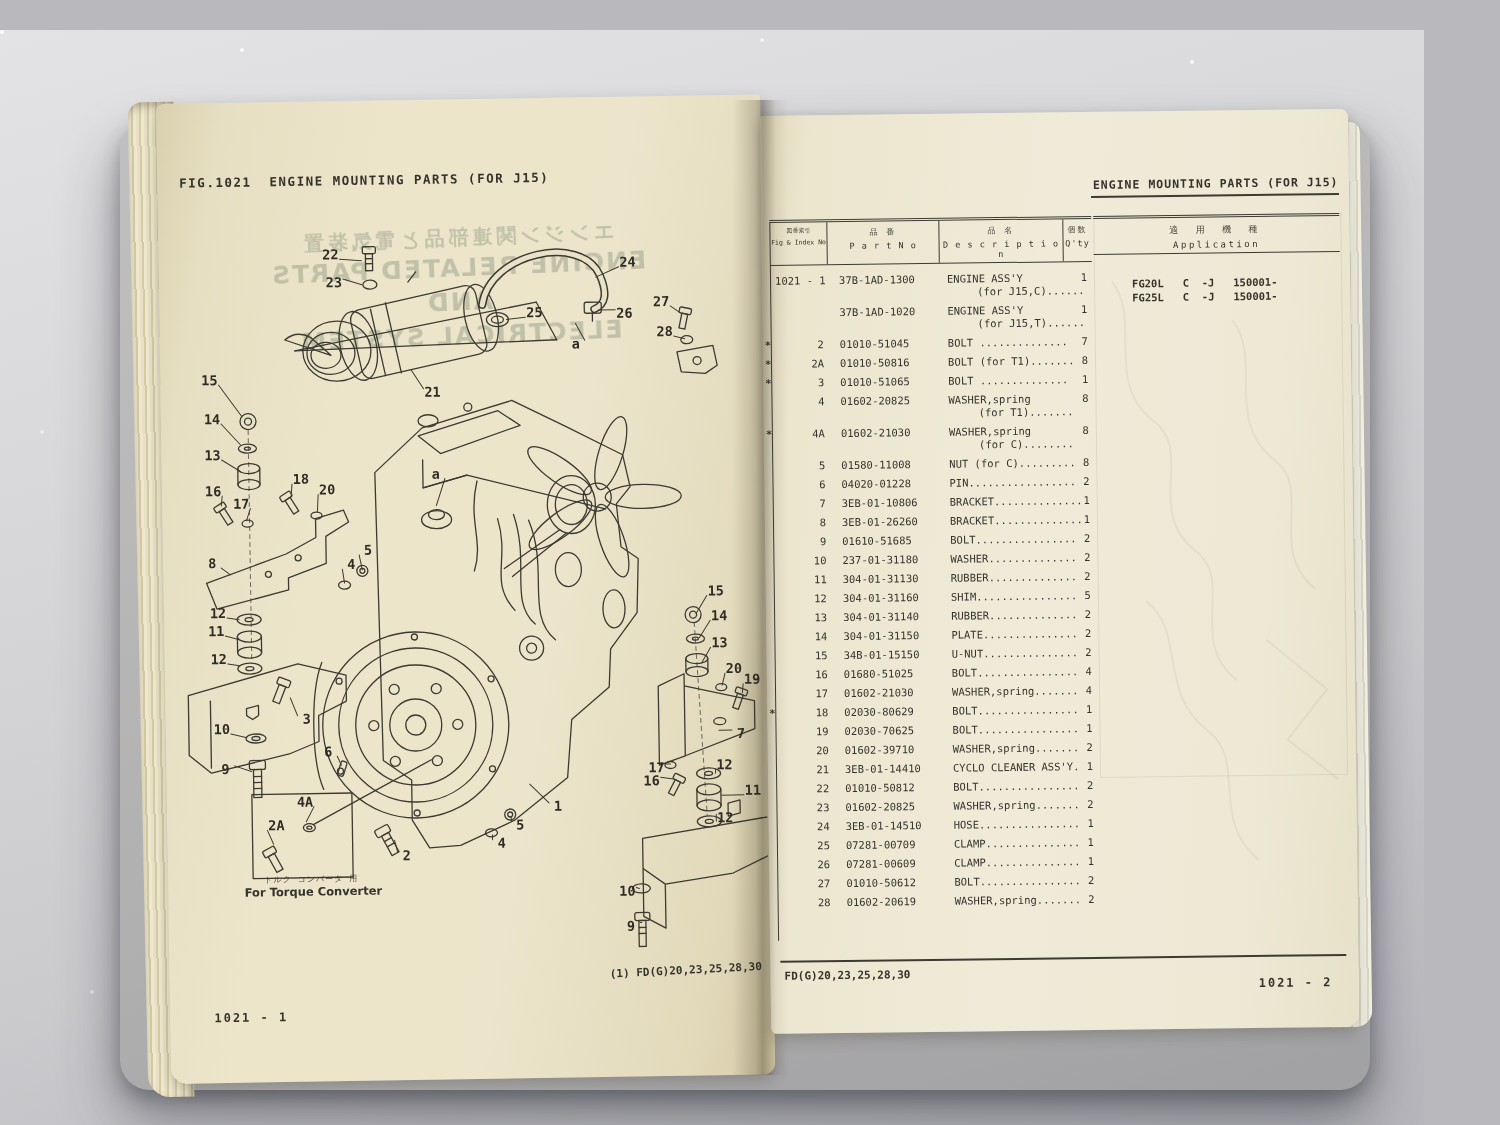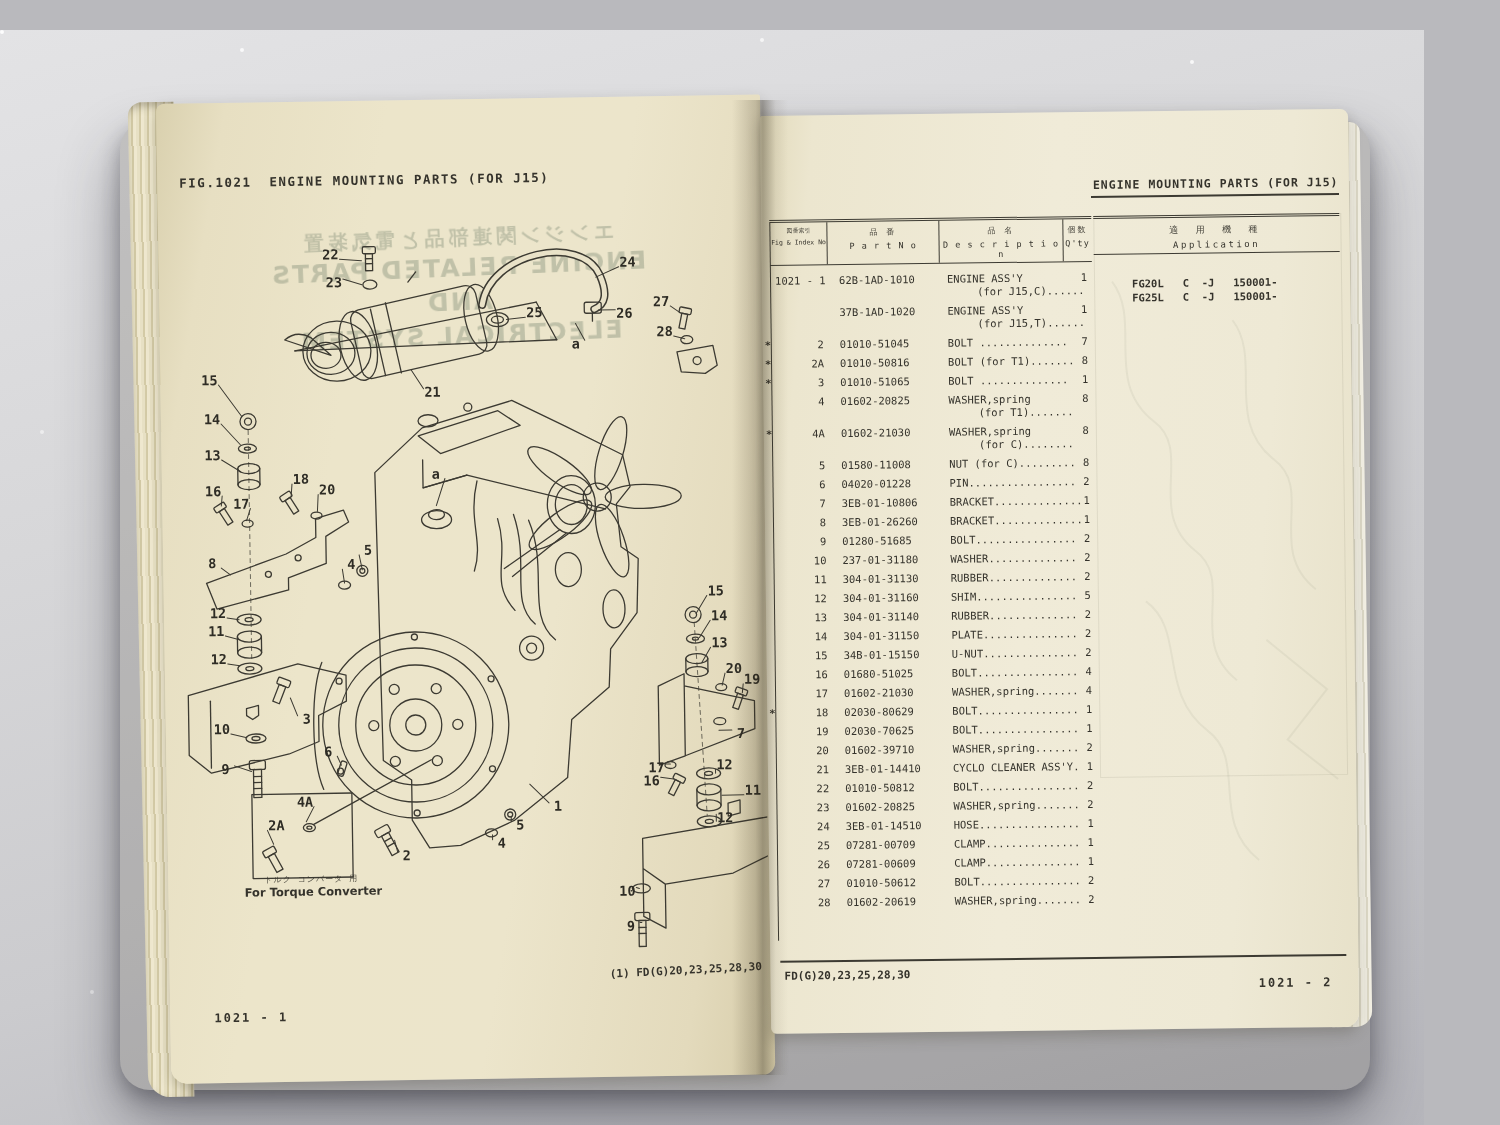--- a/index.html
+++ b/index.html
@@ -455,32 +455,32 @@
         <div class="cell c3">
           <span class="hjp">品  名</span>
           <span class="hen">D e s c r i p t i o n</span>
         </div>
         <div class="cell c4">
           <span class="hjp">個数</span>
           <span class="hen">Q'ty</span>
         </div>
       </div>
       <div class="pt-body" id="parts-body">
-          <div class="prow dbl"><span class="c-star"></span><span class="c-idx">1021 - 1</span><span class="c-part">62B-1AD-1010</span><span class="c-desc">ENGINE ASS'Y<span class="ind">(for J15,C)......</span></span><span class="c-qty">1</span></div>
+          <div class="prow dbl"><span class="c-star"></span><span class="c-idx">1021 - 1</span><span class="c-part">37B-1AD-1300</span><span class="c-desc">ENGINE ASS'Y<span class="ind">(for J15,C)......</span></span><span class="c-qty">1</span></div>
           <div class="prow dbl"><span class="c-star"></span><span class="c-idx"></span><span class="c-part">37B-1AD-1020</span><span class="c-desc">ENGINE ASS'Y<span class="ind">(for J15,T)......</span></span><span class="c-qty">1</span></div>
           <div class="prow sgl"><span class="c-star">*</span><span class="c-idx">2</span><span class="c-part">01010-51045</span><span class="c-desc">BOLT ..............</span><span class="c-qty">7</span></div>
           <div class="prow sgl"><span class="c-star">*</span><span class="c-idx">2A</span><span class="c-part">01010-50816</span><span class="c-desc">BOLT (for T1).......</span><span class="c-qty">8</span></div>
           <div class="prow sgl"><span class="c-star">*</span><span class="c-idx">3</span><span class="c-part">01010-51065</span><span class="c-desc">BOLT ..............</span><span class="c-qty">1</span></div>
           <div class="prow dbl"><span class="c-star"></span><span class="c-idx">4</span><span class="c-part">01602-20825</span><span class="c-desc">WASHER,spring<span class="ind">(for T1).......</span></span><span class="c-qty">8</span></div>
           <div class="prow dbl"><span class="c-star">*</span><span class="c-idx">4A</span><span class="c-part">01602-21030</span><span class="c-desc">WASHER,spring<span class="ind">(for C)........</span></span><span class="c-qty">8</span></div>
           <div class="prow sgl"><span class="c-star"></span><span class="c-idx">5</span><span class="c-part">01580-11008</span><span class="c-desc">NUT (for C).........</span><span class="c-qty">8</span></div>
           <div class="prow sgl"><span class="c-star"></span><span class="c-idx">6</span><span class="c-part">04020-01228</span><span class="c-desc">PIN.................</span><span class="c-qty">2</span></div>
           <div class="prow sgl"><span class="c-star"></span><span class="c-idx">7</span><span class="c-part">3EB-01-10806</span><span class="c-desc">BRACKET..............</span><span class="c-qty">1</span></div>
           <div class="prow sgl"><span class="c-star"></span><span class="c-idx">8</span><span class="c-part">3EB-01-26260</span><span class="c-desc">BRACKET..............</span><span class="c-qty">1</span></div>
-          <div class="prow sgl"><span class="c-star"></span><span class="c-idx">9</span><span class="c-part">01280-51685</span><span class="c-desc">BOLT................</span><span class="c-qty">2</span></div>
+          <div class="prow sgl"><span class="c-star"></span><span class="c-idx">9</span><span class="c-part">01610-51685</span><span class="c-desc">BOLT................</span><span class="c-qty">2</span></div>
           <div class="prow sgl"><span class="c-star"></span><span class="c-idx">10</span><span class="c-part">237-01-31180</span><span class="c-desc">WASHER..............</span><span class="c-qty">2</span></div>
           <div class="prow sgl"><span class="c-star"></span><span class="c-idx">11</span><span class="c-part">304-01-31130</span><span class="c-desc">RUBBER..............</span><span class="c-qty">2</span></div>
           <div class="prow sgl"><span class="c-star"></span><span class="c-idx">12</span><span class="c-part">304-01-31160</span><span class="c-desc">SHIM................</span><span class="c-qty">5</span></div>
           <div class="prow sgl"><span class="c-star"></span><span class="c-idx">13</span><span class="c-part">304-01-31140</span><span class="c-desc">RUBBER..............</span><span class="c-qty">2</span></div>
           <div class="prow sgl"><span class="c-star"></span><span class="c-idx">14</span><span class="c-part">304-01-31150</span><span class="c-desc">PLATE...............</span><span class="c-qty">2</span></div>
           <div class="prow sgl"><span class="c-star"></span><span class="c-idx">15</span><span class="c-part">34B-01-15150</span><span class="c-desc">U-NUT...............</span><span class="c-qty">2</span></div>
           <div class="prow sgl"><span class="c-star"></span><span class="c-idx">16</span><span class="c-part">01680-51025</span><span class="c-desc">BOLT................</span><span class="c-qty">4</span></div>
           <div class="prow sgl"><span class="c-star"></span><span class="c-idx">17</span><span class="c-part">01602-21030</span><span class="c-desc">WASHER,spring.......</span><span class="c-qty">4</span></div>
           <div class="prow sgl"><span class="c-star">*</span><span class="c-idx">18</span><span class="c-part">02030-80629</span><span class="c-desc">BOLT................</span><span class="c-qty">1</span></div>
           <div class="prow sgl"><span class="c-star"></span><span class="c-idx">19</span><span class="c-part">02030-70625</span><span class="c-desc">BOLT................</span><span class="c-qty">1</span></div>

